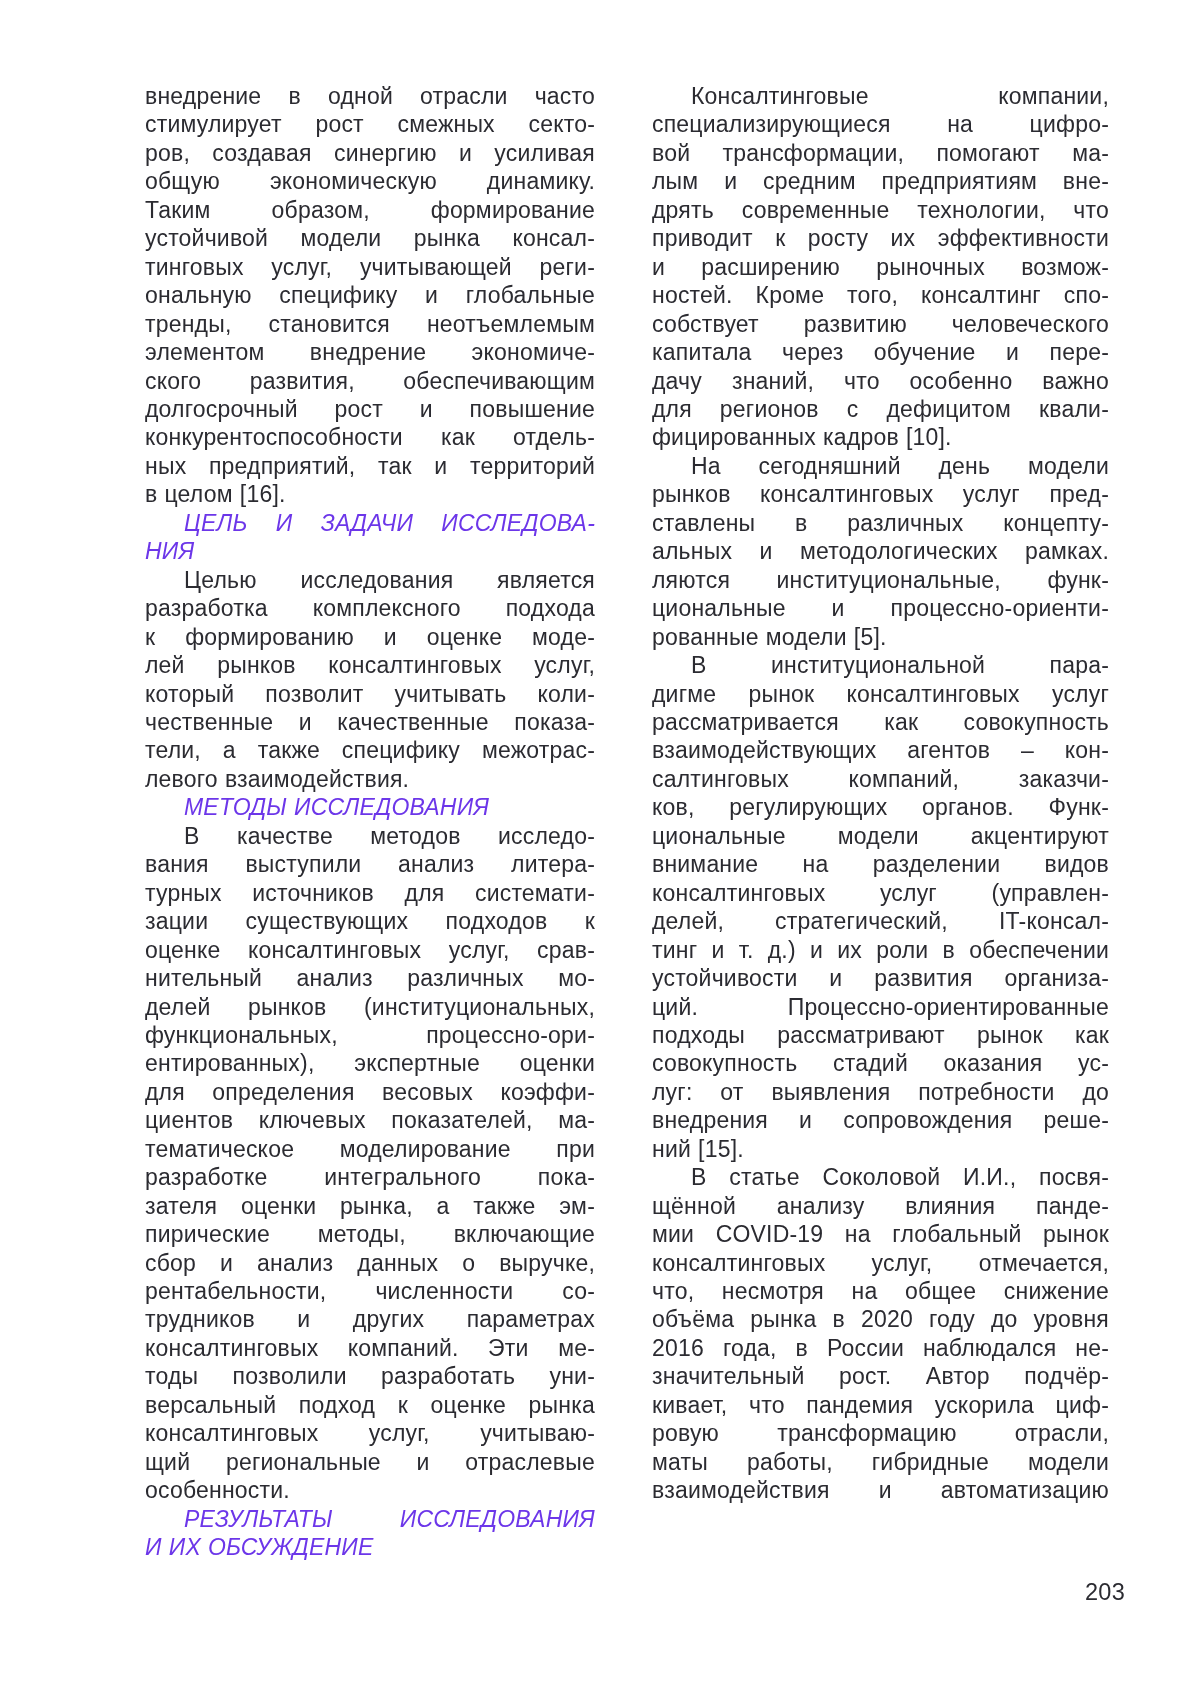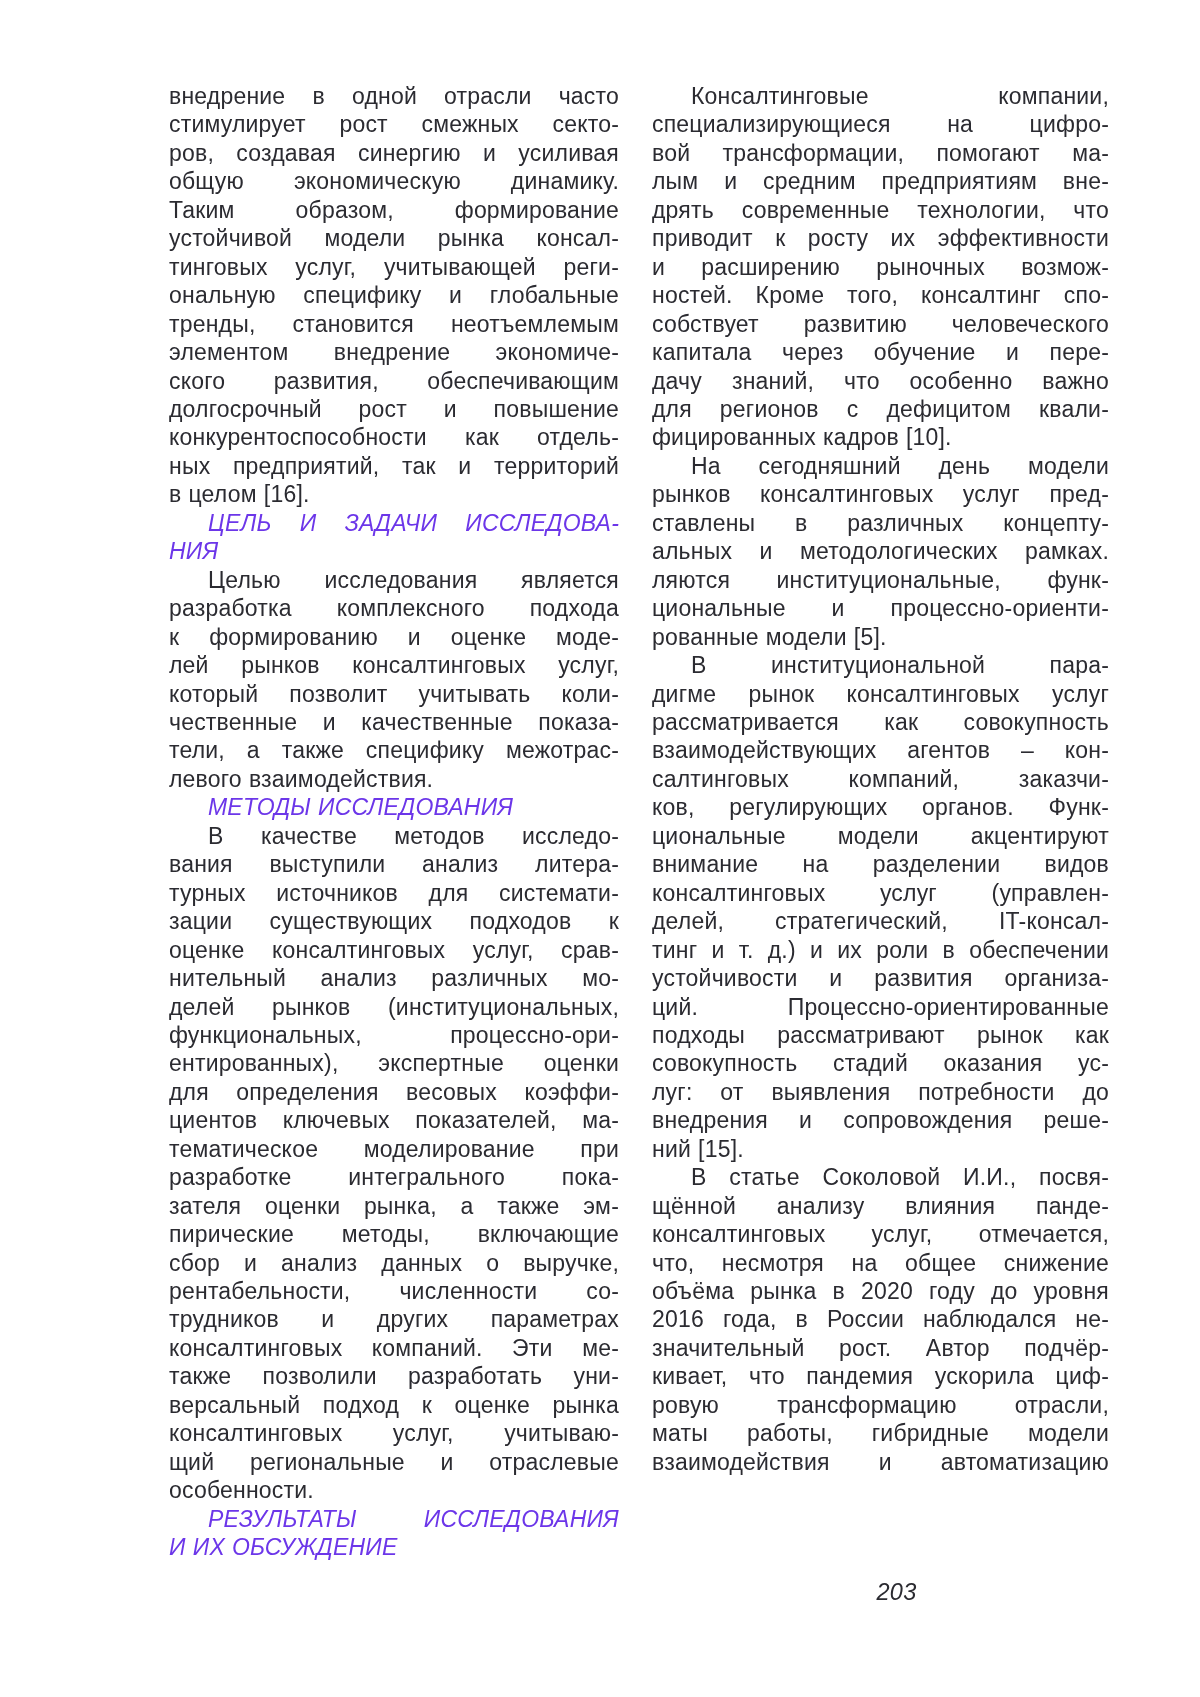--- a/index.html
+++ b/index.html
@@ -20,44 +20,43 @@
     inset: 0;
     background: var(--bg-color, #ffffff);
   }
   .col {
     position: absolute;
     top: 82px;
     font-size: 23px;
     line-height: 28.45px;
     letter-spacing: 0.2px;
   }
-  .col-left  { left: 145px; width: 450px; margin-left: 24px; }
+  .col-left  { left: 145px; width: 450px; }
   .col-right { left: 652px; width: 457px; }
   .block { margin: 0; padding: 0; }
   .line {
     text-align: justify;
     text-align-last: justify;
     word-spacing: 0.5px;
   }
   .line.lastline { text-align-last: left; }
   .line.indent { text-indent: 39px; }
   .block.heading .line {
     color: var(--accent-color, #6c36e9);
     font-style: italic;
   }
   .page-number {
     position: absolute;
     top: 1579px;
     left: 668px;
     width: 457px;
-    text-align: center;
+    text-align: right;
     font-size: 23.5px;
     letter-spacing: 0.3px;
     color: var(--body-color, #2b2b31);
-    font-style: italic;
   }
 </style>
 </head>
 <body style="--body-color: #2b2b31; --accent-color: #6c36e9; --bg-color: #ffffff;">
 
 <div class="page">
   <div class="col col-left">
       <div class="block body">
         <div class="line">внедрение в одной отрасли часто</div>
         <div class="line">стимулирует рост смежных секто-</div>
@@ -105,21 +104,21 @@
         <div class="line">для определения весовых коэффи-</div>
         <div class="line">циентов ключевых показателей, ма-</div>
         <div class="line">тематическое моделирование при</div>
         <div class="line">разработке интегрального пока-</div>
         <div class="line">зателя оценки рынка, а также эм-</div>
         <div class="line">пирические методы, включающие</div>
         <div class="line">сбор и анализ данных о выручке,</div>
         <div class="line">рентабельности, численности со-</div>
         <div class="line">трудников и других параметрах</div>
         <div class="line">консалтинговых компаний. Эти ме-</div>
-        <div class="line">также позволили разработать уни-</div>
+        <div class="line">тоды позволили разработать уни-</div>
         <div class="line">версальный подход к оценке рынка</div>
         <div class="line">консалтинговых услуг, учитываю-</div>
         <div class="line">щий региональные и отраслевые</div>
         <div class="line lastline">особенности.</div>
       </div>
       <div class="block heading">
         <div class="line indent">РЕЗУЛЬТАТЫ ИССЛЕДОВАНИЯ</div>
         <div class="line lastline">И ИХ ОБСУЖДЕНИЕ</div>
       </div>
     </div>
@@ -164,20 +163,21 @@
         <div class="line">ций. Процессно-ориентированные</div>
         <div class="line">подходы рассматривают рынок как</div>
         <div class="line">совокупность стадий оказания ус-</div>
         <div class="line">луг: от выявления потребности до</div>
         <div class="line">внедрения и сопровождения реше-</div>
         <div class="line lastline">ний [15].</div>
       </div>
       <div class="block body">
         <div class="line indent">В статье Соколовой И.И., посвя-</div>
         <div class="line">щённой анализу влияния панде-</div>
+        <div class="line">мии COVID-19 на глобальный рынок</div>
         <div class="line">консалтинговых услуг, отмечается,</div>
         <div class="line">что, несмотря на общее снижение</div>
         <div class="line">объёма рынка в 2020 году до уровня</div>
         <div class="line">2016 года, в России наблюдался не-</div>
         <div class="line">значительный рост. Автор подчёр-</div>
         <div class="line">кивает, что пандемия ускорила циф-</div>
         <div class="line">ровую трансформацию отрасли,</div>
         <div class="line">маты работы, гибридные модели</div>
         <div class="line">взаимодействия и автоматизацию</div>
       </div>

